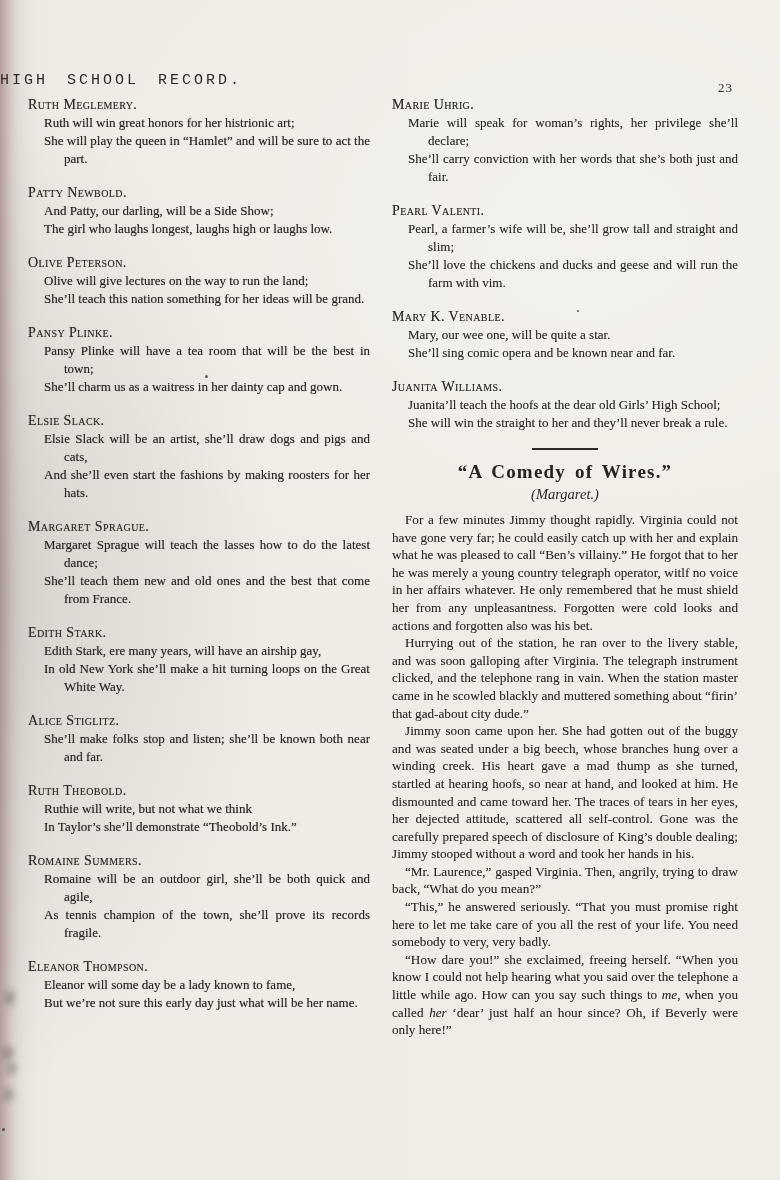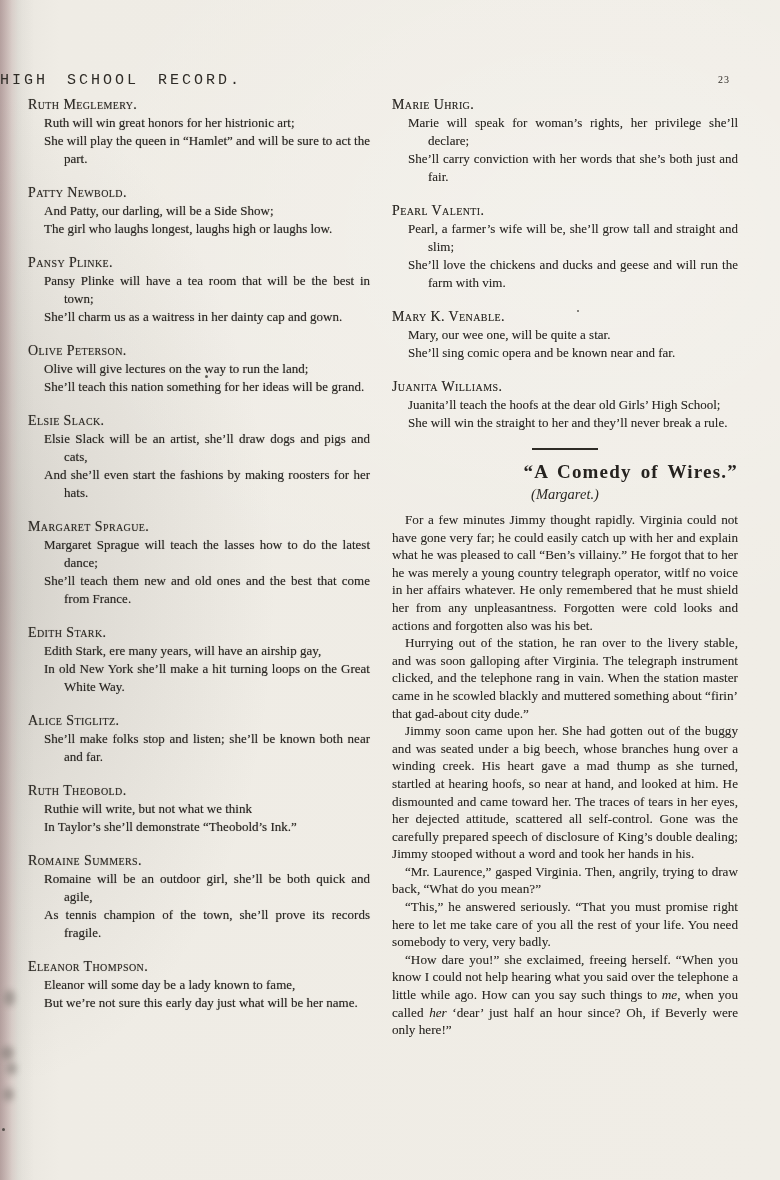--- a/index.html
+++ b/index.html
@@ -32,22 +32,22 @@
 
   
   .header-title {
     position: absolute; top: 72px; left: 0; width: 756px;
     text-align: left;
     font-size: 15px; letter-spacing: 3px; word-spacing: 7px;
     color: #2e2b26;
     font-family: Liberation Mono, monospace;
   }
   .page-number {
-    position: absolute; top: 74px; left: 718px;
-    font-size: 10px; letter-spacing: 1px; color: #2e2b26;
+    position: absolute; top: 80px; left: 718px;
+    font-size: 13px; letter-spacing: 1px; color: #2e2b26;
   }
 
   
   .col { position: absolute; top: 96px; }
   .col-left  { left: 28px;  width: 342px; }
   .col-right { left: 392px; width: 346px; }
 
   
   .entry { margin-bottom: 16px; }
   .entry-name {
@@ -65,21 +65,21 @@
   }
   .col-left .entry-name, .col-left .verse-line { text-shadow: 0 0 0.8px rgba(60,56,50,0.55); }
 
   
   .story { margin-top: 6px; }
   .story-divider {
     width: 66px; height: 2px; background: #2e2b26;
     margin: 0 auto 10px auto;
   }
   .story-title {
-    text-align: right;
+    text-align: center;
     font-weight: bold; font-size: 19px; letter-spacing: 1.2px; word-spacing: 3px;
     line-height: 24px;
     color: #262320;
   }
   .story-subtitle {
     text-align: center; font-style: italic;
     font-size: 14.5px; line-height: 20px; margin-bottom: 7px;
     color: #2b2824;
   }
   .story-para {
@@ -111,28 +111,28 @@
       <div class="entry-name">Ruth Meglemery.</div>
       <div class="verse-line">Ruth will win great honors for her histrionic art;</div>
       <div class="verse-line">She will play the queen in “Hamlet” and will be sure to act the part.</div>
     </div>
     <div class="entry">
       <div class="entry-name">Patty Newbold.</div>
       <div class="verse-line">And Patty, our darling, will be a Side Show;</div>
       <div class="verse-line">The girl who laughs longest, laughs high or laughs low.</div>
     </div>
     <div class="entry">
+      <div class="entry-name">Olive Peterson.</div>
+      <div class="verse-line">Olive will give lectures on the way to run the land;</div>
+      <div class="verse-line">She’ll teach this nation something for her ideas will be grand.</div>
+    </div>
+    <div class="entry">
       <div class="entry-name">Pansy Plinke.</div>
       <div class="verse-line">Pansy Plinke will have a tea room that will be the best in town;</div>
       <div class="verse-line">She’ll charm us as a waitress in her dainty cap and gown.</div>
-    </div>
-    <div class="entry">
-      <div class="entry-name">Olive Peterson.</div>
-      <div class="verse-line">Olive will give lectures on the way to run the land;</div>
-      <div class="verse-line">She’ll teach this nation something for her ideas will be grand.</div>
     </div>
     <div class="entry">
       <div class="entry-name">Elsie Slack.</div>
       <div class="verse-line">Elsie Slack will be an artist, she’ll draw dogs and pigs and cats,</div>
       <div class="verse-line">And she’ll even start the fashions by making roosters for her hats.</div>
     </div>
     <div class="entry">
       <div class="entry-name">Margaret Sprague.</div>
       <div class="verse-line">Margaret Sprague will teach the lasses how to do the latest dance;</div>
       <div class="verse-line">She’ll teach them new and old ones and the best that come from France.</div>

